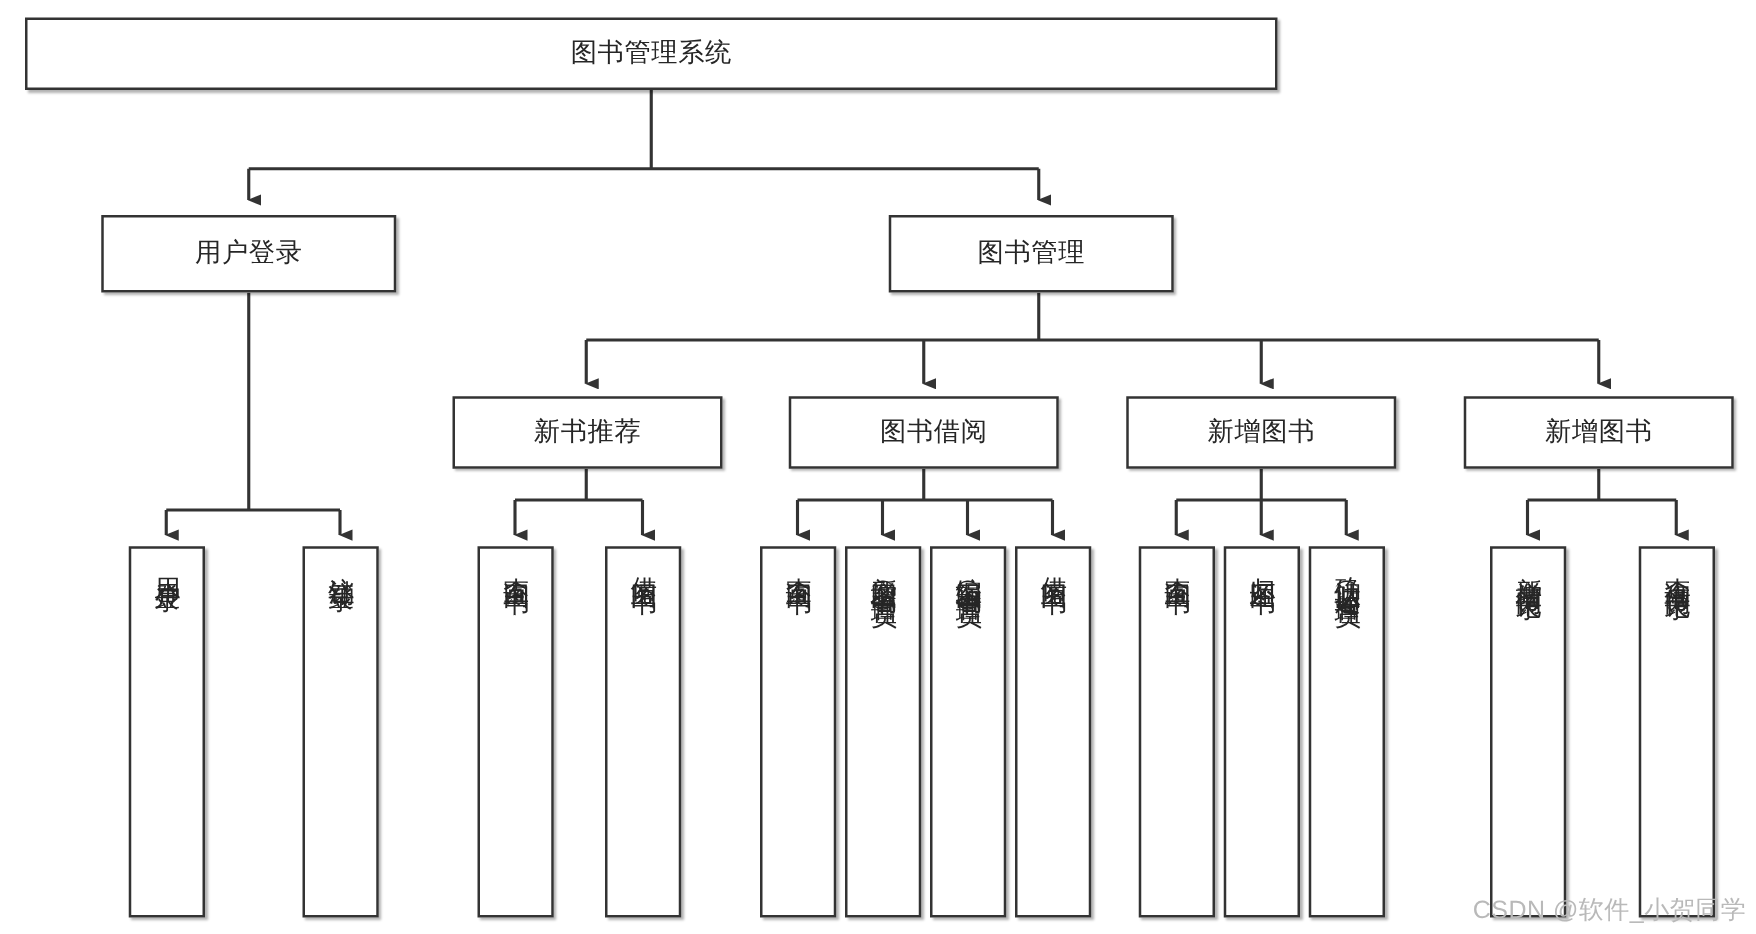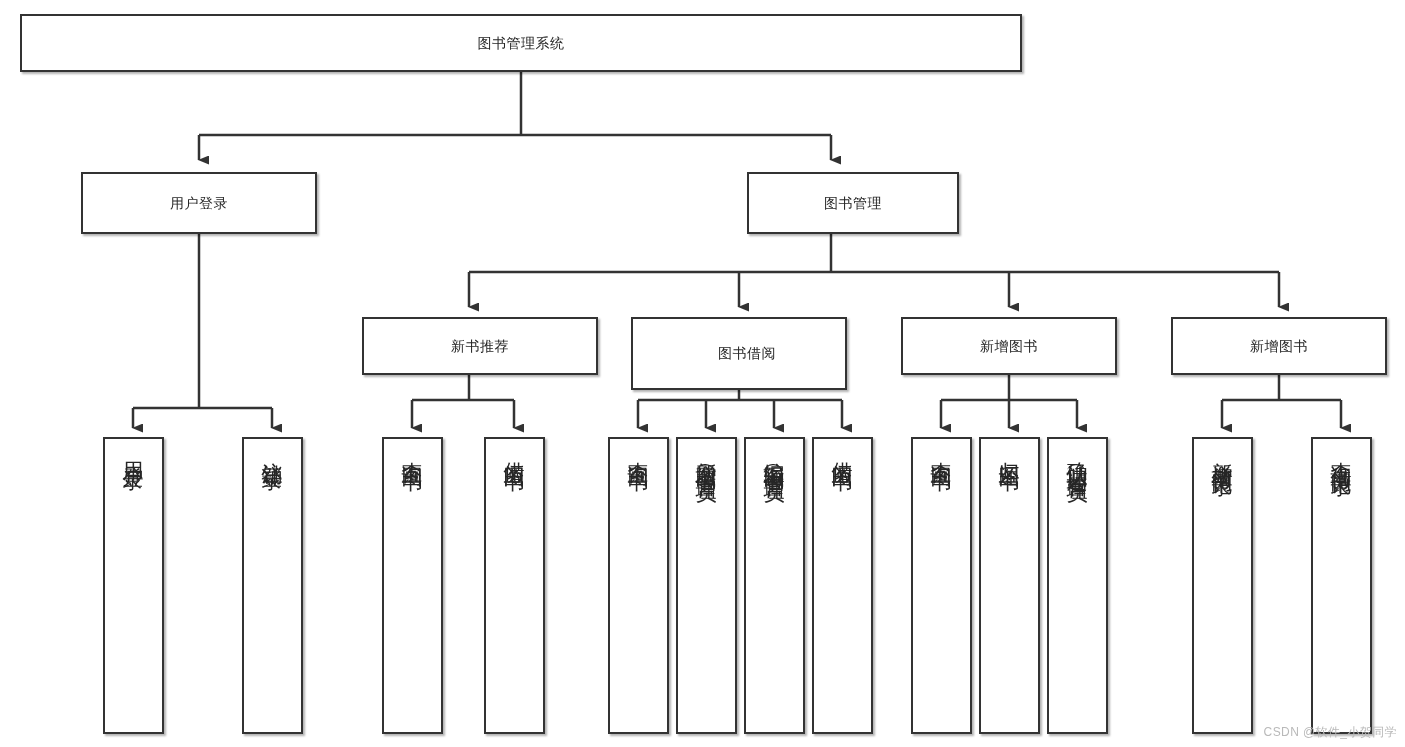--- a/index.html
+++ b/index.html
@@ -29,21 +29,21 @@
     box-sizing: border-box;
     border: 2px solid #333333;
     background: #ffffff;
     box-shadow: 2px 2px 2px rgba(0,0,0,0.30);
     display: flex;
     align-items: center;
     justify-content: center;
     color: #1a1a1a;
   }
   .node-label {
-    font-size: 14px;
+    font-size: 21px;
     line-height: 1.15;
     letter-spacing: 0.5px;
     white-space: nowrap;
     color: #262626;
   }
   .node.leaf {
     align-items: flex-start;
     justify-content: center;
     padding-top: 6px;
   }
@@ -52,21 +52,21 @@
     text-orientation: upright;
     font-size: 21px;
     letter-spacing: 3px;
     line-height: 1;
     white-space: nowrap;
   }
   .watermark {
     position: absolute;
     right: 8px;
     bottom: 6px;
-    font-size: 12px;
+    font-size: 20px;
     color: #b9b9b9;
     white-space: nowrap;
     letter-spacing: 0.4px;
   }
 </style>
 </head>
 <body>
 
 <div id="canvas">
 
@@ -121,29 +121,29 @@
   </svg>
 
   <div class="node" style="left:20px; top:14px; width:1002px; height:58px;">
     <span class="node-label">图书管理系统</span>
   </div>
 
   <div class="node" style="left:81px; top:172px; width:236px; height:62px;">
     <span class="node-label">用户登录</span>
   </div>
 
-  <div class="node" style="left:711px; top:172px; width:212px; height:62px;margin-left:36px;">
+  <div class="node" style="left:711px; top:172px; width:228px; height:62px;">
     <span class="node-label">图书管理</span>
   </div>
 
-  <div class="node" style="left:362px; top:317px; width:236px; height:58px;">
+  <div class="node" style="left:362px; top:317px; width:216px; height:58px;">
     <span class="node-label">新书推荐</span>
   </div>
 
-  <div class="node" style="left:631px; top:317px; width:216px; height:73px;padding-left:16px;">
+  <div class="node" style="left:631px; top:317px; width:216px; height:58px;padding-left:16px;">
     <span class="node-label">图书借阅</span>
   </div>
 
   <div class="node" style="left:901px; top:317px; width:216px; height:58px;">
     <span class="node-label">新增图书</span>
   </div>
 
   <div class="node" style="left:1171px; top:317px; width:216px; height:58px;">
     <span class="node-label">新增图书</span>
   </div>

